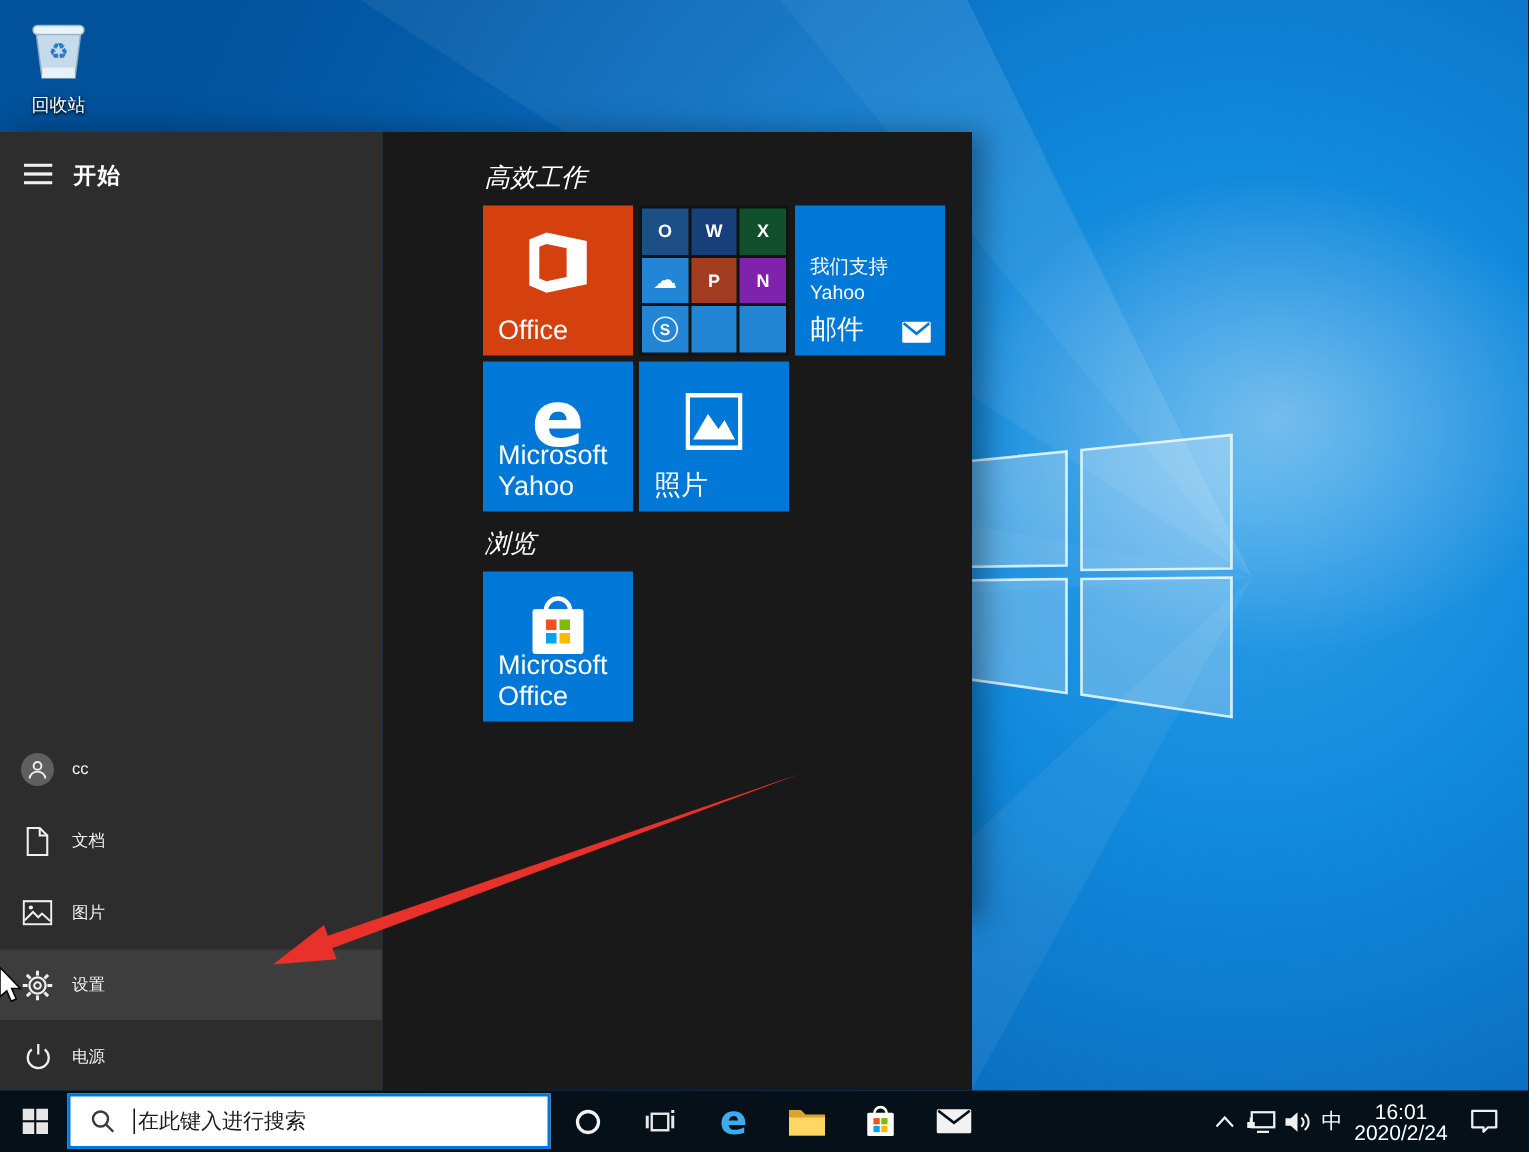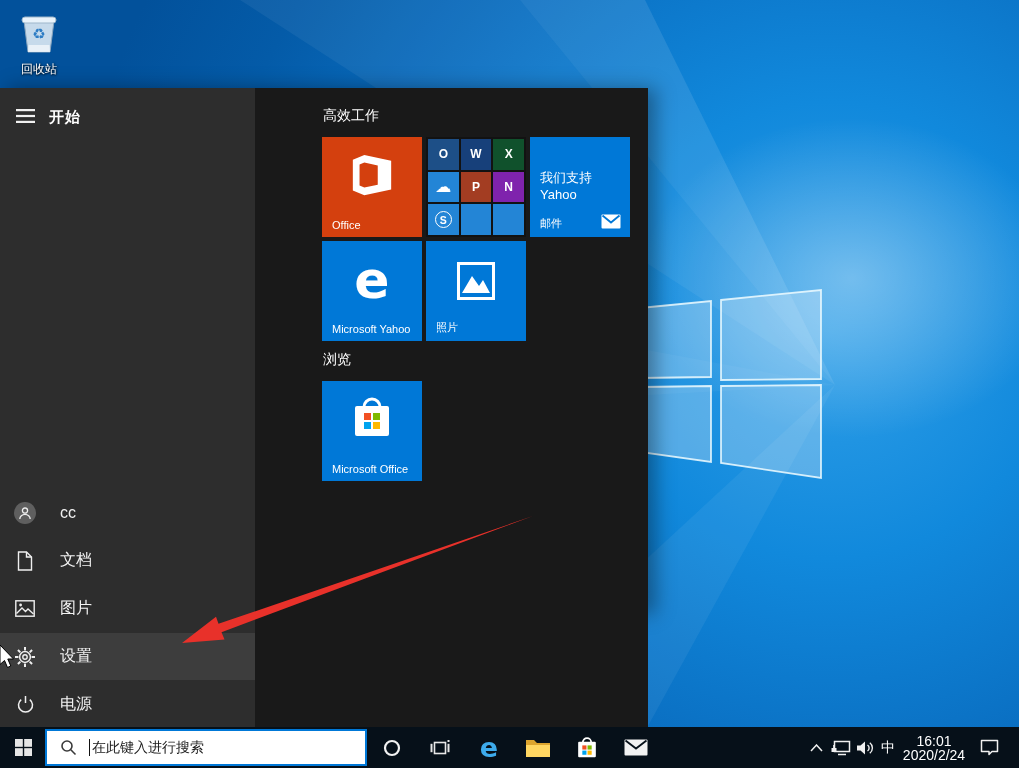--- a/index.html
+++ b/index.html
@@ -23,26 +23,26 @@
   .start-menu { position:absolute; left:0; top:88px; width:648px; height:526px; z-index:5; box-shadow:8px 0 18px rgba(0,0,0,.35); }
   .menu-left { position:absolute; left:0; top:0; width:255px; height:639px; background:#2d2d2d; }
   .menu-right { position:absolute; left:255px; top:0; width:393px; height:639px; background:#191919; }
 
   .hamburger-btn { position:absolute; left:8px; top:12px; width:34px; height:32px; display:flex; align-items:center; justify-content:center; cursor:pointer; }
   .start-title { position:absolute; left:49px; top:20px; font-size:15px; font-weight:bold; color:#fff; letter-spacing:1px; }
 
   .side-item { position:absolute; left:0; width:255px; height:47px; display:flex; align-items:center; cursor:pointer; }
   .side-item.highlighted { background:#3d3d3d; }
   .side-item .s-icon { position:absolute; left:14px; width:22px; height:22px; display:flex; align-items:center; justify-content:center; }
-  .side-item .s-label { position:absolute; left:48px; font-size:16px; color:#f2f2f2;margin-left:12px; }
+  .side-item .s-label { position:absolute; left:48px; font-size:11px; color:#f2f2f2; }
   .avatar { width:22px; height:22px; border-radius:50%; background:#5f5f5f; display:flex; align-items:center; justify-content:center; }
 
-  .group-label { position:absolute; font-size:14px; color:#fff; }
+  .group-label { position:absolute; font-size:17px; color:#fff;font-style:italic; }
   .tile { position:absolute; width:100px; height:100px; cursor:pointer; overflow:hidden; }
-  .tile-label { position:absolute; left:10px; bottom:6px; font-size:11px; color:#fff; }
+  .tile-label { position:absolute; left:10px; bottom:6px; font-size:18px; color:#fff; }
   .tile-office-logo { position:absolute; left:27px; top:16px; }
   .folder-tile { background:#121212; display:grid; grid-template-columns:repeat(3,1fr); grid-template-rows:repeat(3,1fr); gap:2px; padding:2px; }
   .folder-cell { display:flex; align-items:center; justify-content:center; color:#fff; font-weight:bold; font-size:12px; }
   .folder-cell.cloud { font-size:16px; font-weight:normal; }
   .folder-cell.ring span { border:1.6px solid #fff; border-radius:50%; width:17px; height:17px; display:flex; align-items:center; justify-content:center; font-size:10.5px; }
   .mail-line1 { position:absolute; left:10px; top:32px; font-size:13px; color:#fff; }
   .mail-env { position:absolute; right:9px; bottom:8px; }
   .edge-glyph { position:absolute; left:0; top:8px; width:100%; text-align:center; font-size:52px; font-weight:bold; color:#fff; line-height:62px; font-family:"DejaVu Sans",sans-serif; }
   .photos-ic { position:absolute; left:31px; top:21px; }
   .store-ic { position:absolute; left:29px; top:12px; }

